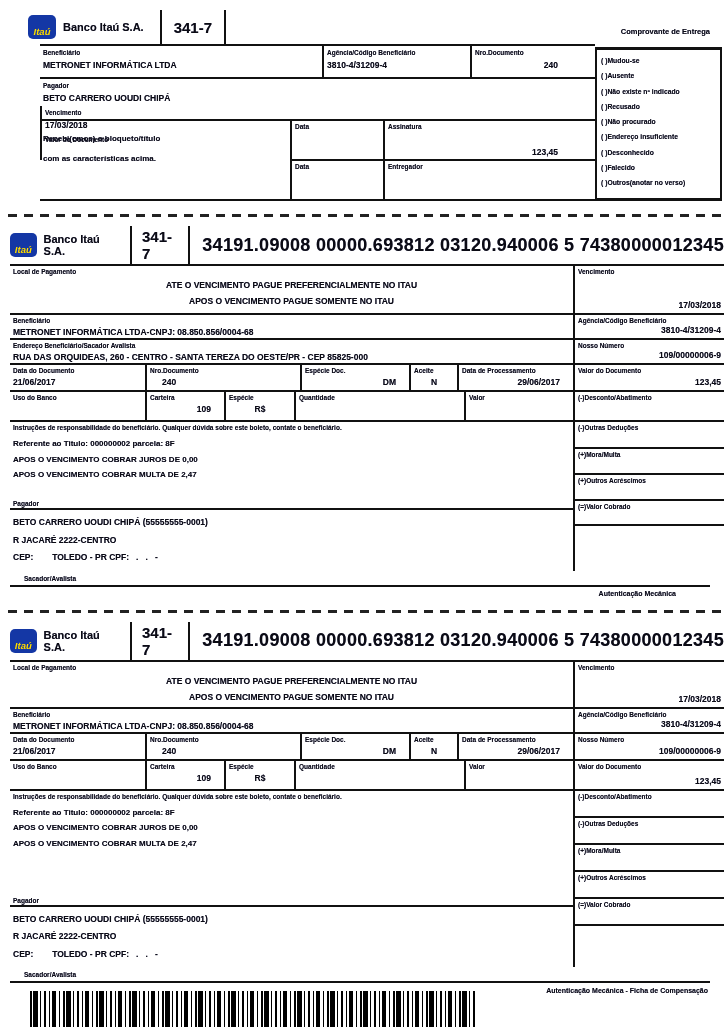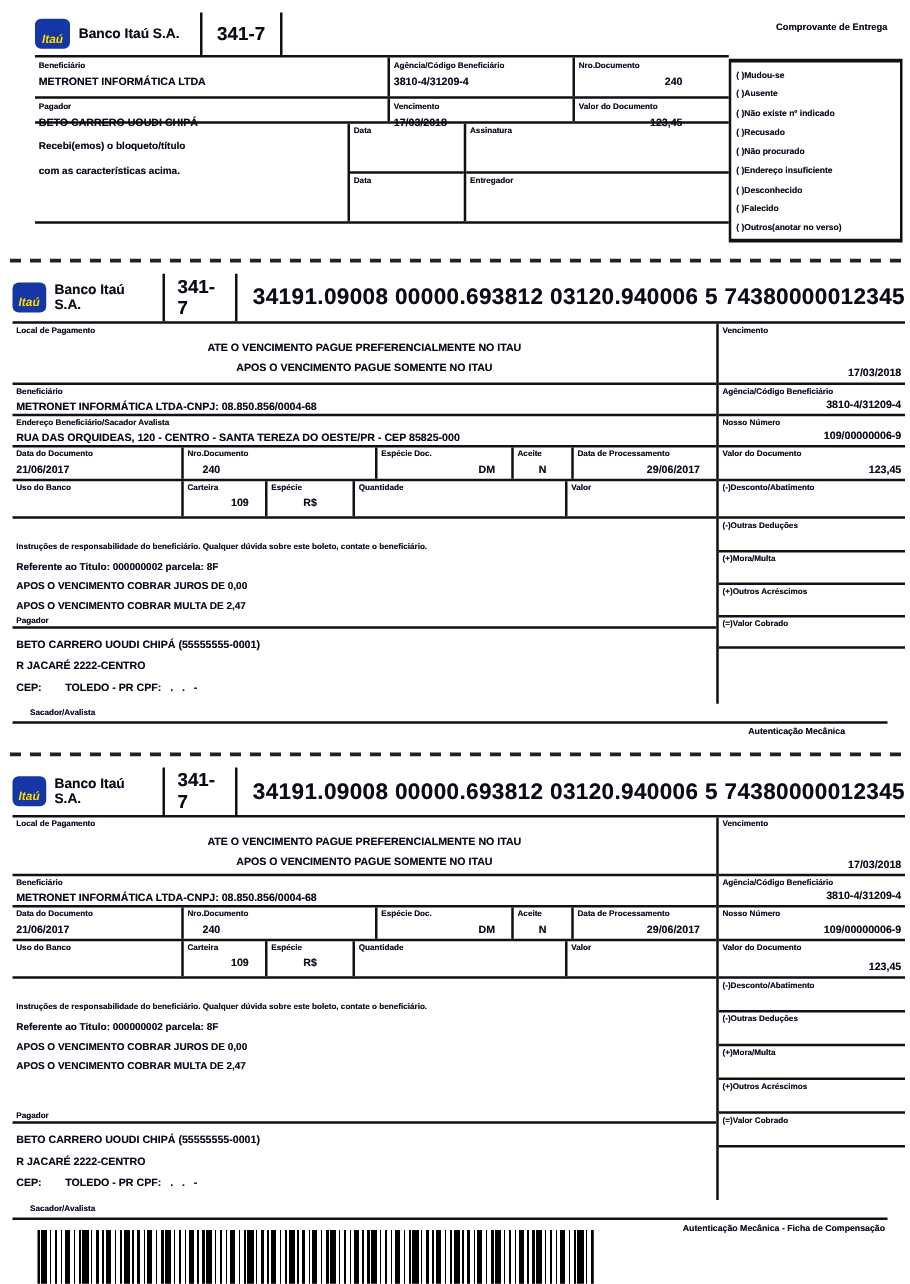--- a/index.html
+++ b/index.html
@@ -15,27 +15,27 @@
   .logo {
     width:28px; height:24px; background:#1437a5; border-radius:5px;
     color:#ffdf00; font-size:9.5px; font-style:italic;
     display:inline-flex; align-items:flex-end; justify-content:center; padding-bottom:2px;
   }
   
   .receipt { position:relative; margin:10px 2px 0 28px; width:694px; }
   .r-header { display:flex; align-items:center; height:34px; }
   .r-name { font-size:11px; margin:0 16px 0 7px; }
   .r-code { font-size:15px; padding:0 12px; }
-  .r-title { position:absolute; top:7px; right:12px; font-size:7.5px; }
-  .r-body { display:flex; align-items:stretch; }
+  .r-title { position:absolute; top:17px; right:12px; font-size:7.5px; }
+  .r-body { display:flex; align-items:stretch;margin-left:12px; }
   .r-table { width:555px; border-top:2px solid #111; }
   .r-row { display:flex; border-bottom:2px solid #111; }
   .r-cell { padding:2px 3px; }
   .r-cell .val { margin-top:3px; }
-  .row1 { height:33px; } .row2 { height:20px; } .row34 { height:80px; }
+  .row1 { height:33px; } .row2 { height:42px;flex-direction:column; } .row34 { height:80px; }
   .cell-b { width:282px; }
   .cell-a { width:148px; border-left:2px solid #111; }
   .cell-n { flex:1; border-left:2px solid #111; }
   .num-r { text-align:right; padding-right:34px; }
   .recebi { width:250px; padding:8px 3px; }
   .recebi .val { line-height:20px; font-size:8px; }
   .col2 { width:93px; border-left:2px solid #111; display:flex; flex-direction:column; }
   .col3 { flex:1; border-left:2px solid #111; display:flex; flex-direction:column; }
   .half { flex:1; padding:1px 3px; }
   .half + .half { border-top:2px solid #111; }
@@ -54,23 +54,23 @@
   .b-right { width:151px; border-left:2px solid #111; display:flex; flex-direction:column; }
   .b-row { border-bottom:2px solid #111; padding:1px 3px; }
   .cells { display:flex; padding:0; }
   .c { padding:1px 3px; }
   .c + .c { border-left:2px solid #111; }
   .c .val { margin-top:2px; }
   .local-lines { text-align:center; margin-top:0; }
   .local-lines .val { line-height:14px; }
   .b-row .val { margin-top:2px; }
   .w1{width:135px} .w2{width:155px} .w3{width:109px} .w4{width:48px} .w5{flex:1}
-  .u1{width:135px} .u2{width:67px} .u3{width:70px} .u4{width:170px} .u5{flex:1}
+  .u1{width:135px} .u2{width:79px} .u3{width:70px} .u4{width:170px} .u5{flex:1}
   .ta-r{text-align:right; padding-right:10px;} .ta-c{text-align:center;}
-  .instr { padding:18px 3px; }
+  .instr { padding:1px 3px; }
   .ins-line { font-size:8px; line-height:15.5px; white-space:nowrap; }
   .ins-first { margin-top:4px; }
   .pag-label { padding:1px 3px; height:10px; }
   .hrule { height:2px; background:#111; }
   .pag-body { padding:4px 3px; }
   .pag-line { font-size:8.5px; line-height:17.5px; white-space:pre; }
   .rc { border-bottom:2px solid #111; padding:1px 3px; display:flex; flex-direction:column; }
   .rc .val { text-align:right; margin-top:auto; padding-bottom:1px; }
   .rc-fill { flex:1; border-bottom:none; }
   .b-footer { margin-top:3px; }
@@ -180,21 +180,21 @@
           <span class="val">ATE O VENCIMENTO PAGUE PREFERENCIALMENTE NO ITAU</span>
           <span class="val">APOS O VENCIMENTO PAGUE SOMENTE NO ITAU</span>
         </div>
       </div>
       <div class="b-row" style="height:25px">
         <span class="lab">Beneficiário</span>
         <span class="val">METRONET INFORMÁTICA LTDA-CNPJ: 08.850.856/0004-68</span>
       </div>
       <div class="b-row" style="height:25px">
         <span class="lab">Endereço Beneficiário/Sacador Avalista</span>
-        <span class="val">RUA DAS ORQUIDEAS, 120 - CENTRO - SANTA TEREZA DO OESTE/PR - CEP 85825-000</span>
+        <span class="val">RUA DAS ORQUIDEAS, 260 - CENTRO - SANTA TEREZA DO OESTE/PR - CEP 85825-000</span>
       </div>
       <div class="b-row cells" style="height:27px">
         <div class="c w1">
           <span class="lab">Data do Documento</span>
           <span class="val">21/06/2017</span>
         </div>
         <div class="c w2">
           <span class="lab">Nro.Documento</span>
           <span class="val" style="padding-left:12px">240</span>
         </div>

